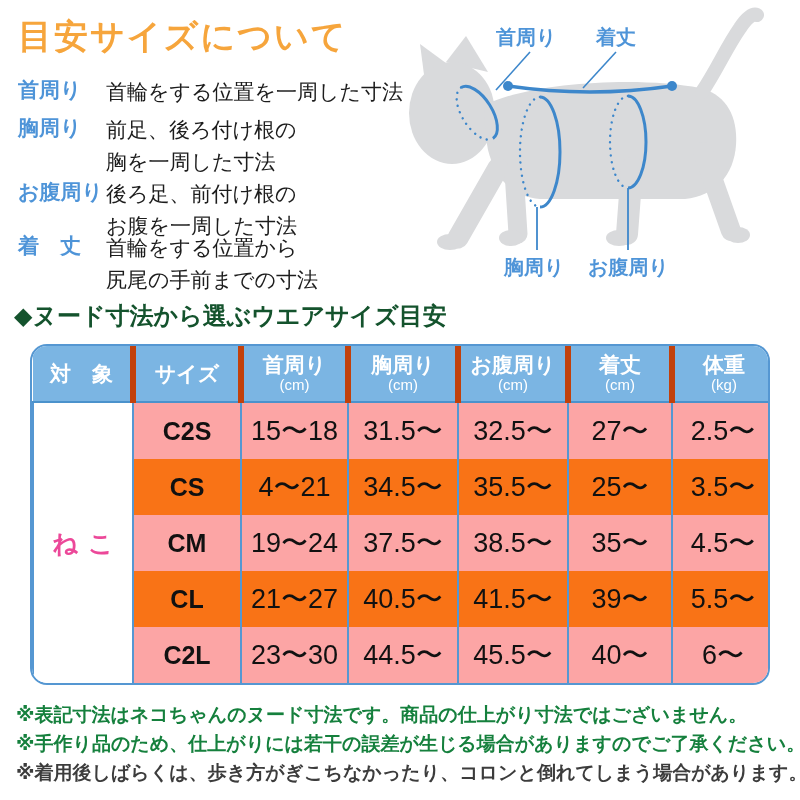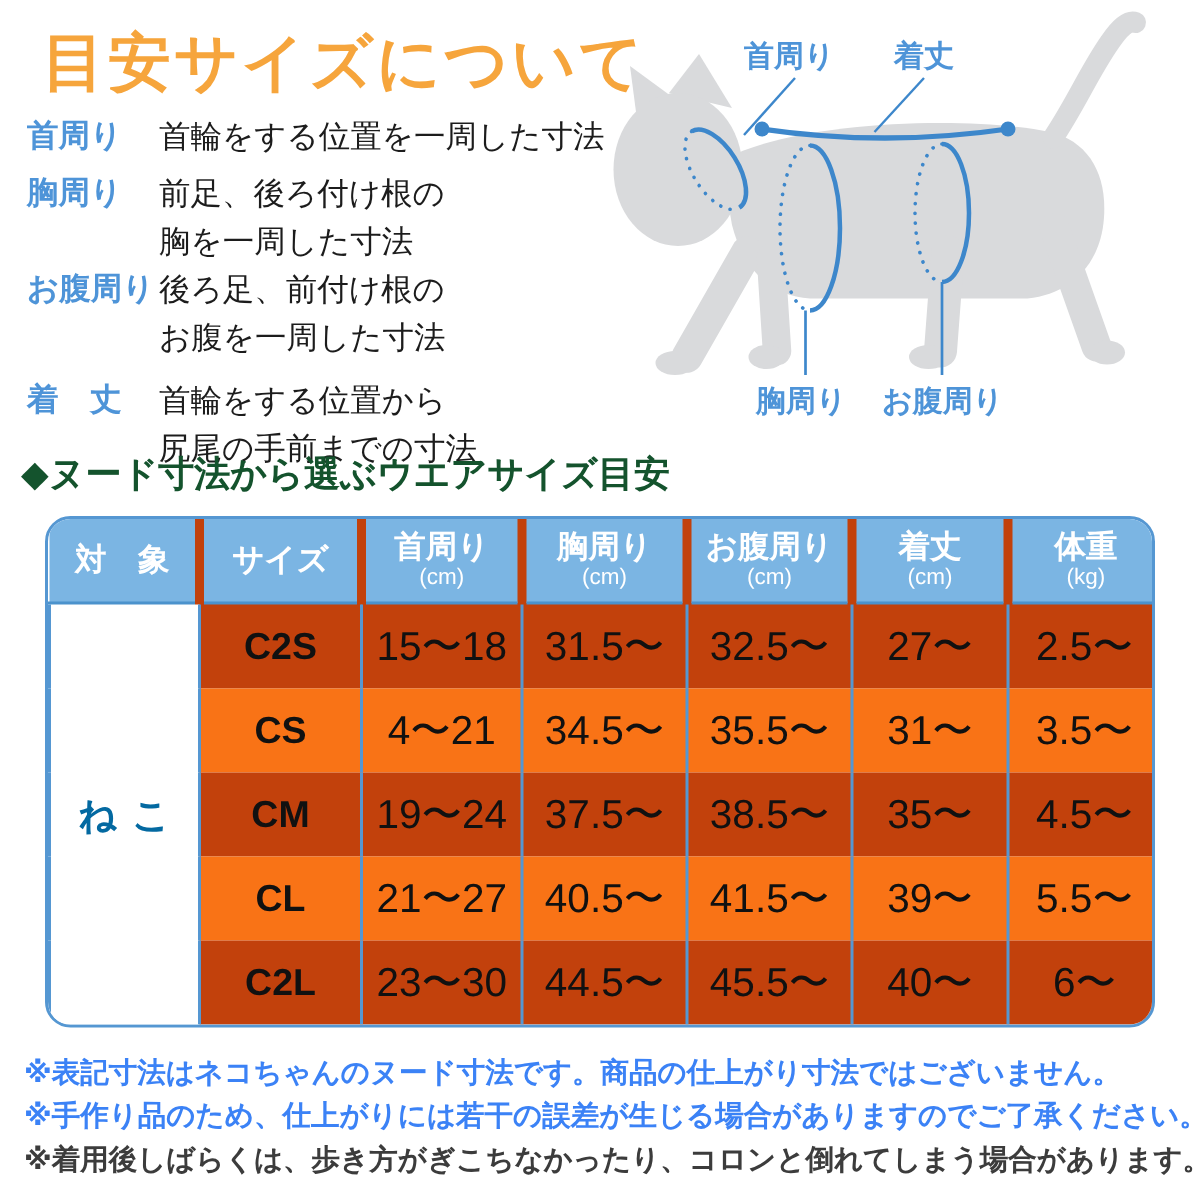--- a/index.html
+++ b/index.html
@@ -5,34 +5,34 @@
   html,body{margin:0;padding:0;background:#fff;}
   body{
     width:800px;height:800px;position:relative;overflow:hidden;
     font-family:"Liberation Sans","DejaVu Sans",sans-serif;
     -webkit-font-smoothing:antialiased;
   }
   .abs{position:absolute;}
 
   
   .page-title{
-    left:28px;top:14px;font-size:42px;font-weight:bold;color:#F6A53C;
+    left:18px;top:14px;font-size:34px;font-weight:bold;color:#F6A53C;
     letter-spacing:2px;white-space:nowrap;
   }
 
   
   .def-term{
     left:18px;width:92px;font-size:21px;font-weight:bold;color:#4E94D8;
     white-space:nowrap;
   }
   .def-desc{
     left:106px;font-size:21px;font-weight:normal;color:#1C1C1C;
     line-height:32px;white-space:pre-line;
   }
-  .d1{top:76px;}  .d2{top:114px;}  .d3{top:178px;}  .d4{top:252px;}
+  .d1{top:76px;}  .d2{top:114px;}  .d3{top:178px;}  .d4{top:232px;}
 
   
   .diagram{left:400px;top:0;width:400px;height:300px;}
   .diagram svg{position:absolute;left:0;top:0;}
   .diag-label{
     position:absolute;font-size:20px;font-weight:bold;color:#4E94D8;
     white-space:nowrap;
   }
   .lbl-neck{left:96px;top:24px;}
   .lbl-length{left:196px;top:24px;}
@@ -56,36 +56,36 @@
   table.size th{
     height:55px;background:#7BB5E3;color:#fff;
     border-bottom:2px solid #4B92CC;border-left:6px solid #c2410c;
   }
   table.size th.first{border-left:none;}
   .th-label{font-size:21px;font-weight:bold;line-height:22px;}
   .th-unit{font-size:15px;font-weight:normal;line-height:17px;}
   table.size td{height:56px;border-left:2px solid #5597D2;}
   td.target-cell{
     background:#fff !important;border-left:none;
-    font-size:25px;font-weight:bold;color:#0369a1;letter-spacing:10px;
+    font-size:25px;font-weight:bold;color:#ec4899;letter-spacing:10px;
     text-indent:10px;
   }
   td.size-cell{font-size:25px;font-weight:bold;color:#111;}
   td.num-cell{font-size:27px;font-weight:normal;color:#111;}
-  tr.stripe td{background:#c2410c;}
+  tr.stripe td{background:#fca5a5;}
   tr.plain td{background:#f97316;}
 
   
   col.c-target{width:100px;} col.c-size{width:108px;} col.c-neck{width:107px;}
   col.c-chest{width:110px;} col.c-belly{width:110px;} col.c-length{width:104px;}
   col.c-weight{width:101px;}
 
   
   .note{left:16px;font-size:19px;font-weight:bold;white-space:nowrap;}
-  .note-red{color:#3b82f6;}
+  .note-red{color:#15803d;}
   .note-dark{color:#3C3C3C;}
   .n1{top:702px;} .n2{top:731px;} .n3{top:760px;}
 </style>
 </head>
 <body>
 
 <div class="abs page-title">目安サイズについて</div>
 
 <div class="abs def-term d1">首周り</div>
 <div class="abs def-desc d1">首輪をする位置を一周した寸法</div>
@@ -211,21 +211,21 @@
         <td class="num-cell">31.5〜</td>
         <td class="num-cell">32.5〜</td>
         <td class="num-cell">27〜</td>
         <td class="num-cell">2.5〜</td>
       </tr>
       <tr class="plain">
         <td class="size-cell">CS</td>
         <td class="num-cell">4〜21</td>
         <td class="num-cell">34.5〜</td>
         <td class="num-cell">35.5〜</td>
-        <td class="num-cell">31〜</td>
+        <td class="num-cell">25〜</td>
         <td class="num-cell">3.5〜</td>
       </tr>
       <tr class="stripe">
         <td class="size-cell">CM</td>
         <td class="num-cell">19〜24</td>
         <td class="num-cell">37.5〜</td>
         <td class="num-cell">38.5〜</td>
         <td class="num-cell">35〜</td>
         <td class="num-cell">4.5〜</td>
       </tr>

